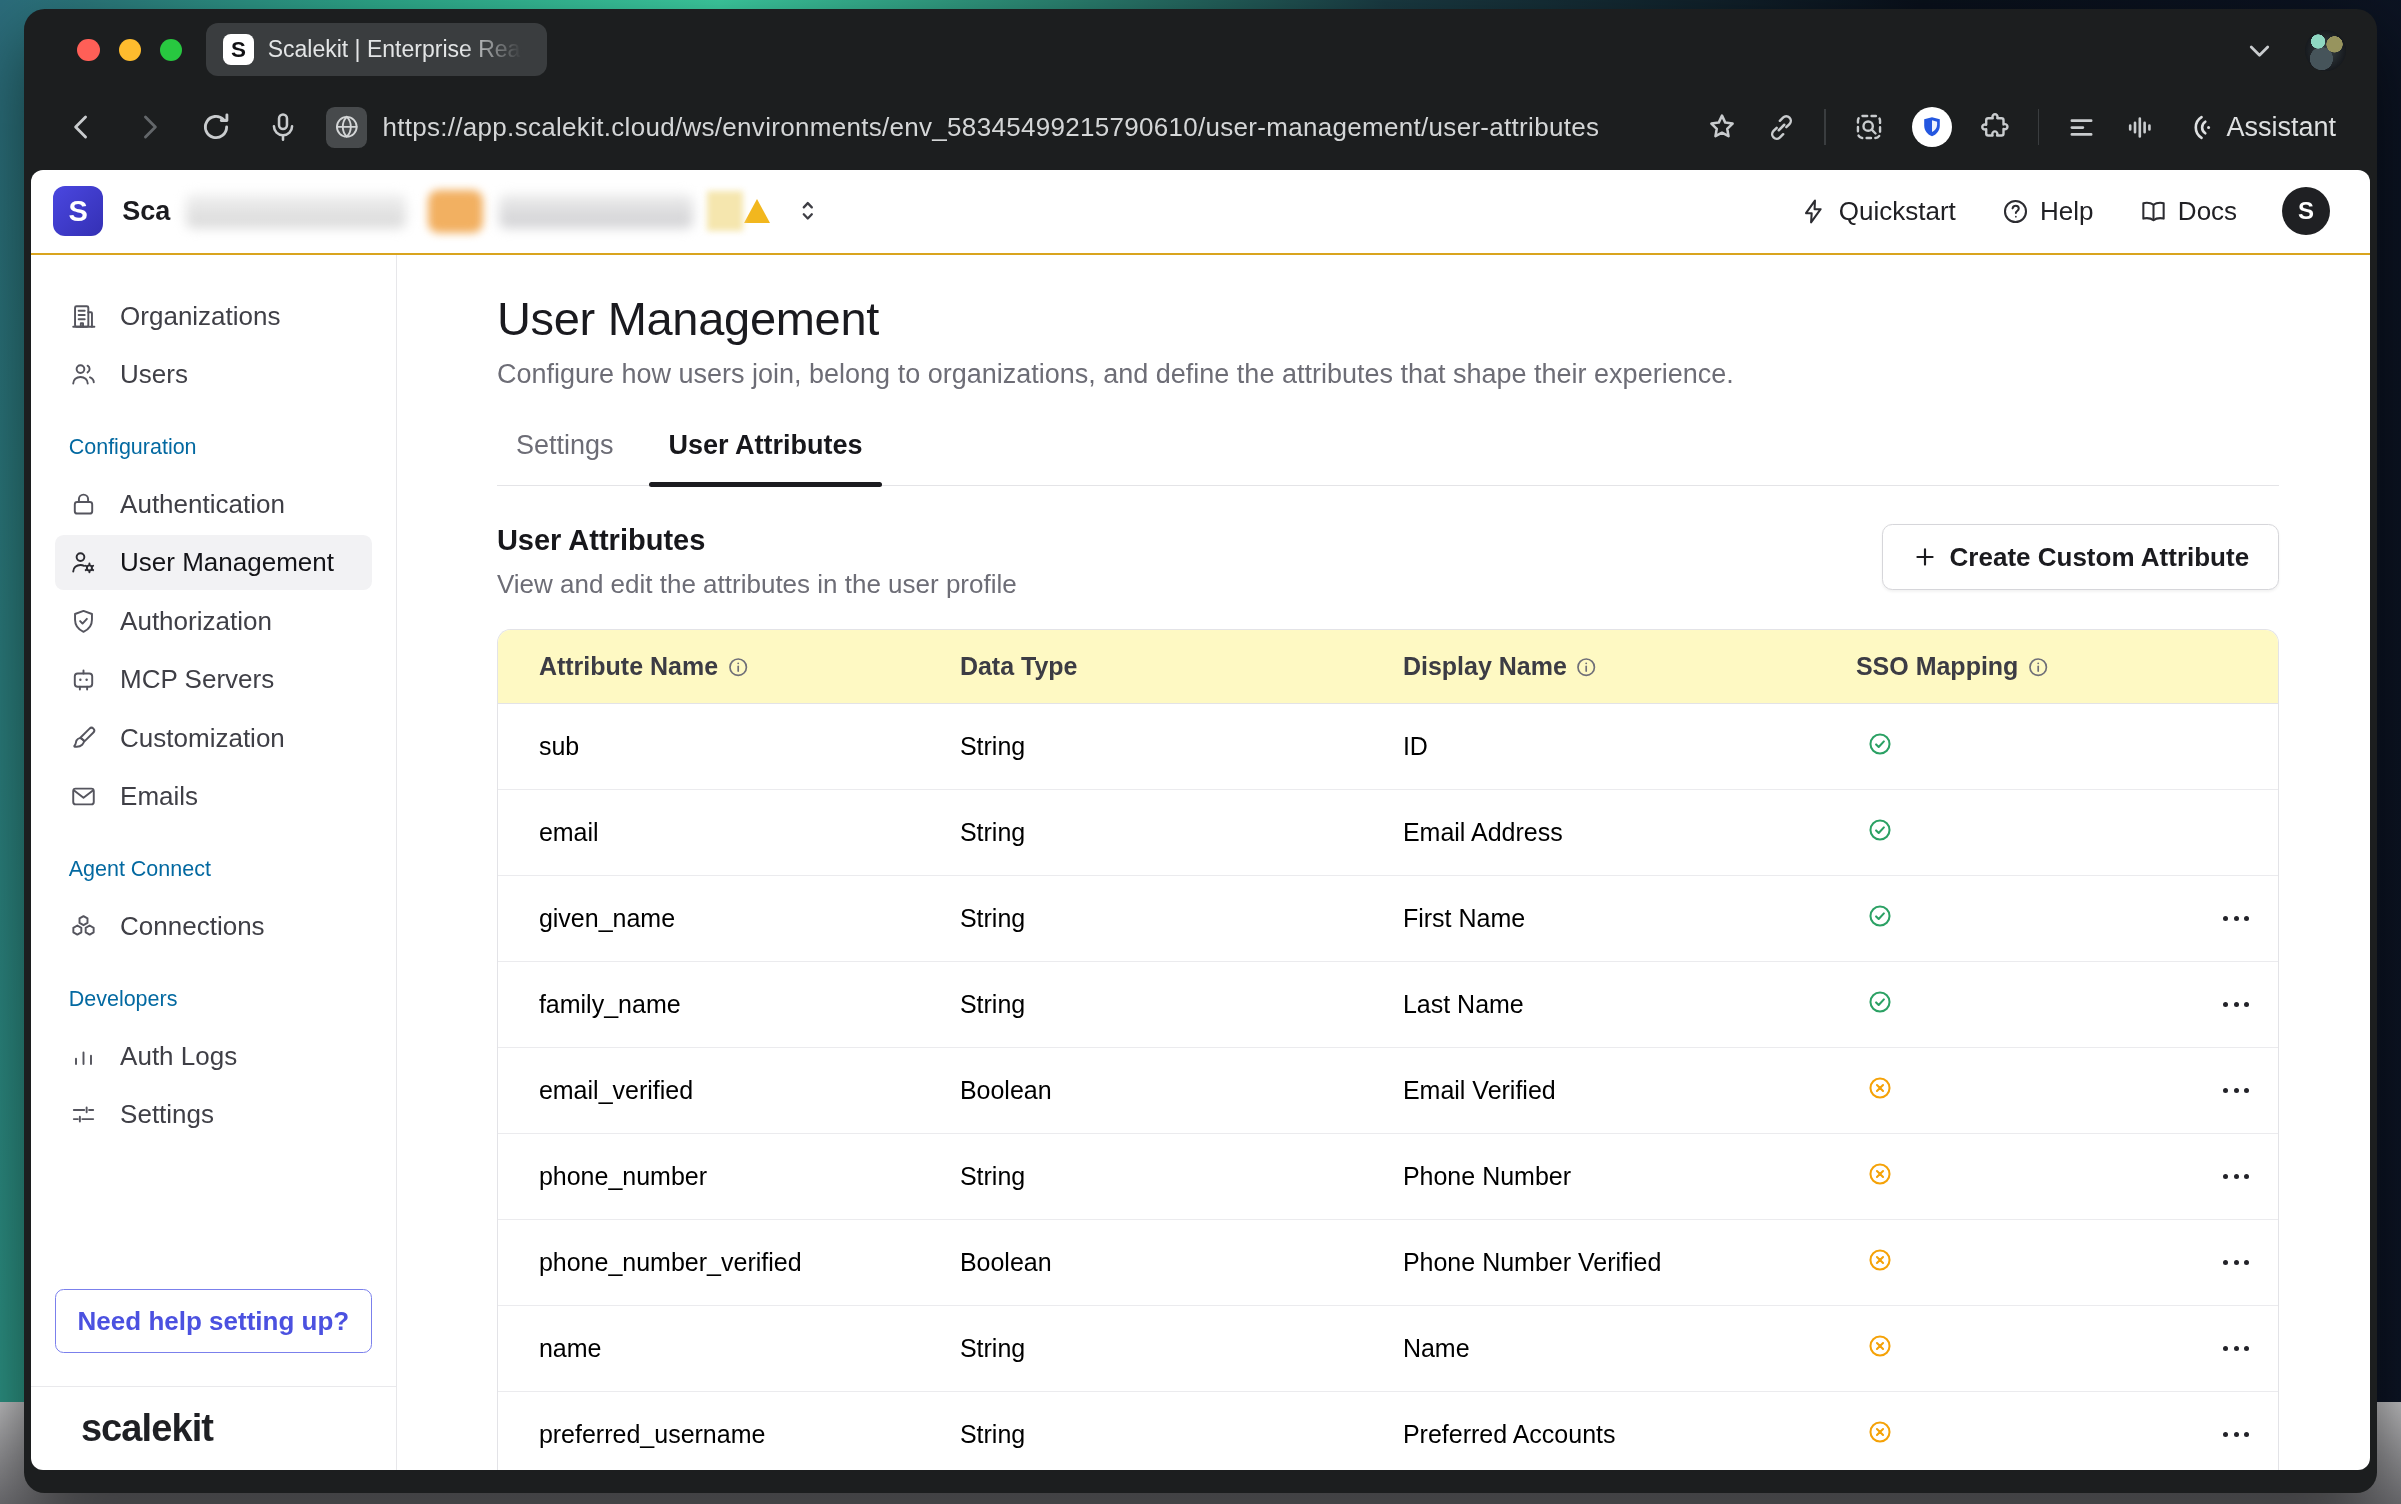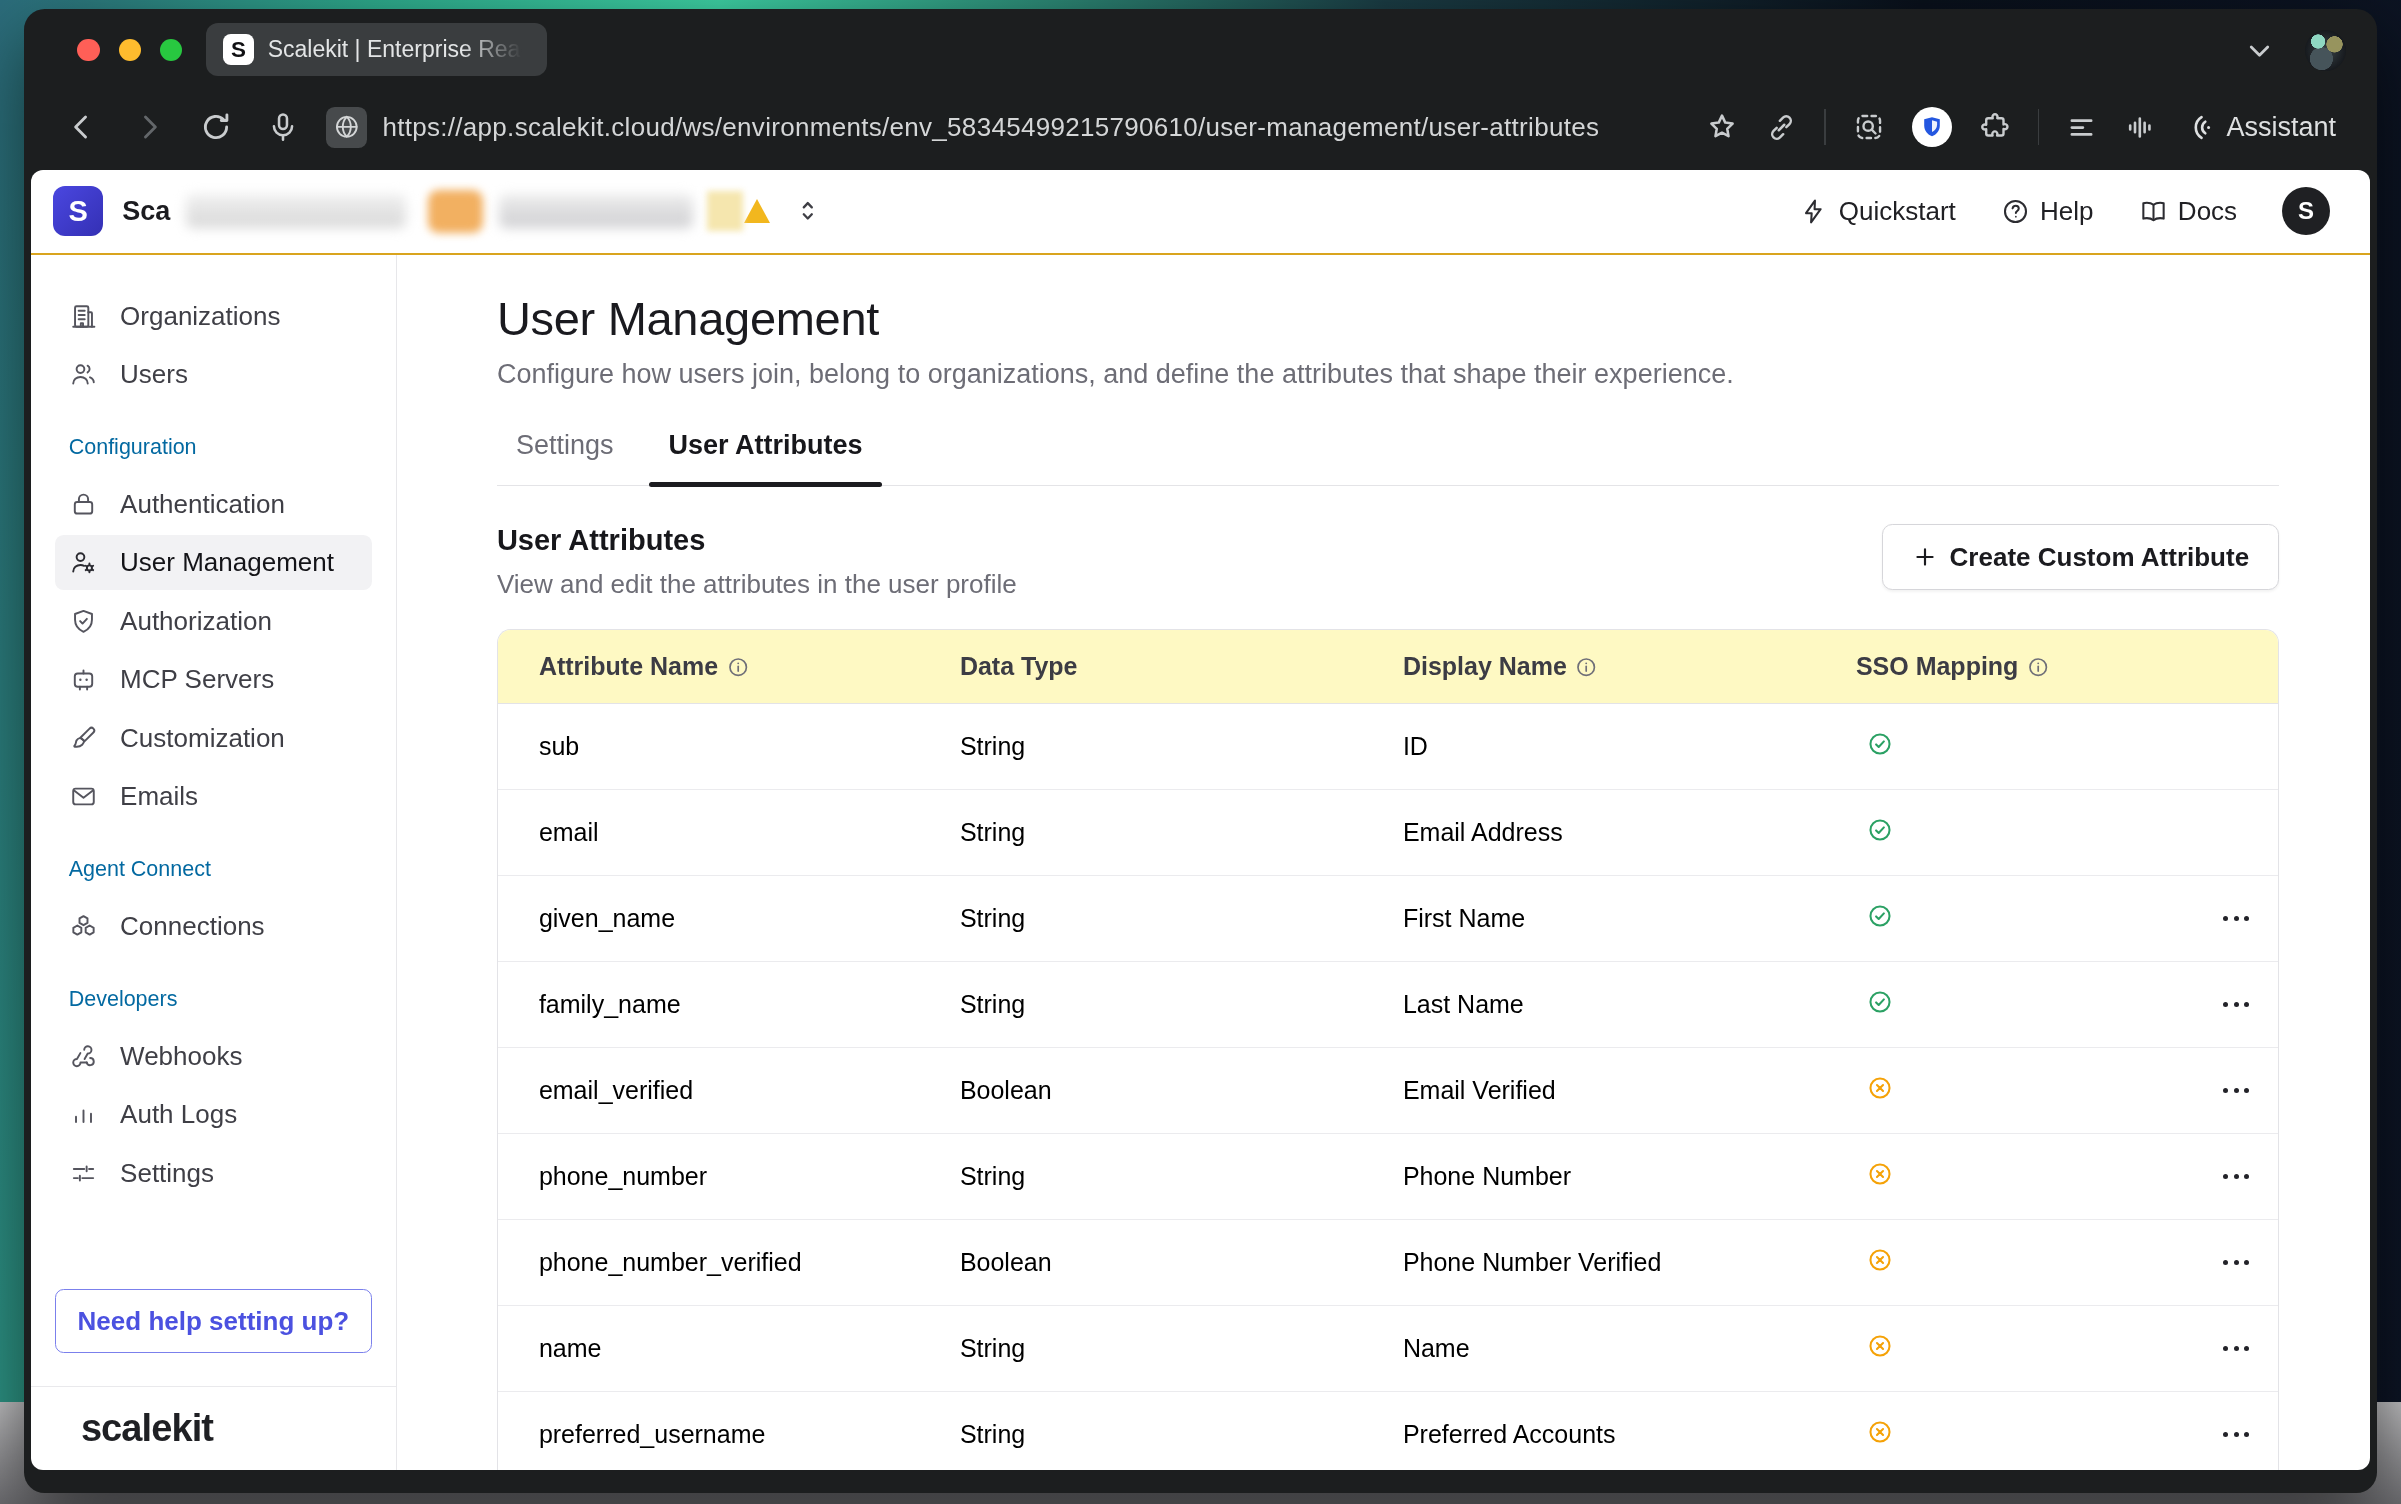--- a/index.html
+++ b/index.html
@@ -306,28 +306,20 @@
                 <svg class="i" width="29" height="29" viewBox="0 0 24 24" fill="none" stroke="currentColor" stroke-width="1.6" stroke-linecap="round" stroke-linejoin="round">
                   <path d="M12 3.4l3.3 1.9v3.7L12 10.9 8.7 9V5.3z"></path>
                   <path d="M6.9 11.2l3.3 1.9v3.7l-3.3 1.9-3.3-1.9v-3.7z"></path>
                   <path d="M17.1 11.2l3.3 1.9v3.7l-3.3 1.9-3.3-1.9v-3.7z"></path>
                 </svg>
                 <span class="nav-text">Connections</span>
               </div>
               <div class="nav-label">Developers</div>
               <div class="nav-item">
                 <svg class="i" width="29" height="29" viewBox="0 0 24 24" fill="none" stroke="currentColor" stroke-width="1.6" stroke-linecap="round" stroke-linejoin="round">
-                  <path d="M12.6 6.4a3 3 0 1 1 2.9 3.1l-2.6 4.6"></path>
-                  <path d="M9.4 9.2L6.6 14a3 3 0 1 0 2.9 3h5.3"></path>
-                  <path d="M14.6 17a3 3 0 1 0 2.9-3.8"></path>
-                </svg>
-                <span class="nav-text">Webhooks</span>
-              </div>
-              <div class="nav-item">
-                <svg class="i" width="29" height="29" viewBox="0 0 24 24" fill="none" stroke="currentColor" stroke-width="1.6" stroke-linecap="round" stroke-linejoin="round">
                   <path d="M5.8 13.8v4.4M12 8.6v9.6M18.2 11.4v6.8"></path>
                 </svg>
                 <span class="nav-text">Auth Logs</span>
               </div>
               <div class="nav-item">
                 <svg class="i" width="29" height="29" viewBox="0 0 24 24" fill="none" stroke="currentColor" stroke-width="1.6" stroke-linecap="round" stroke-linejoin="round">
                   <path d="M4 8.2h8.6M16.6 8.2H20M4 15.8h3.4M11 15.8h9"></path>
                   <path d="M14.6 6.2v4M9 13.8v4"></path>
                 </svg>
                 <span class="nav-text">Settings</span>

